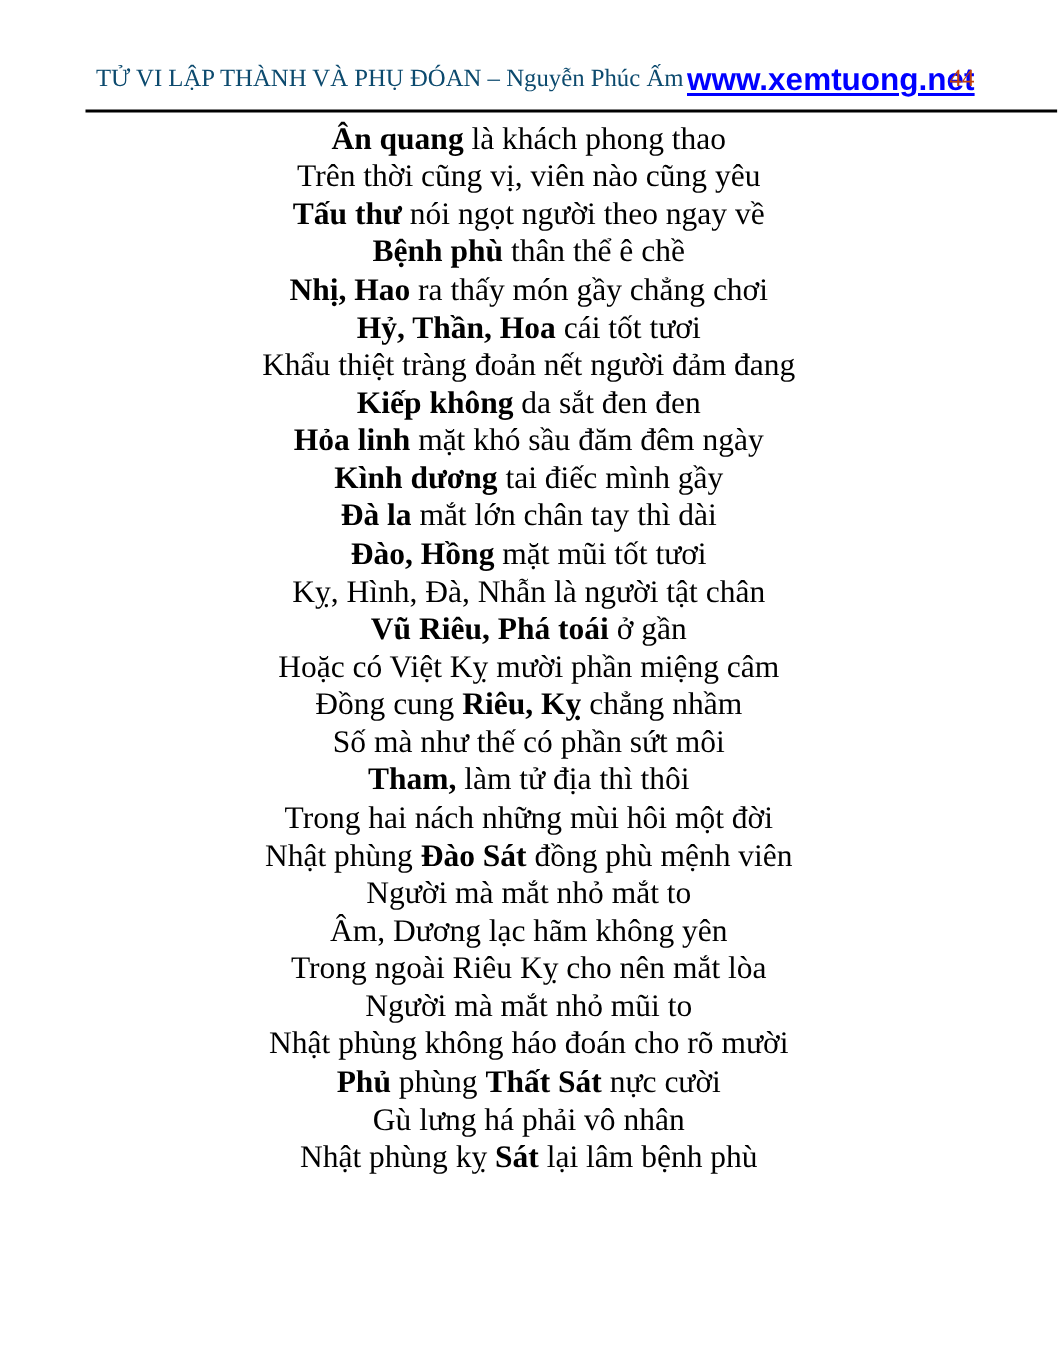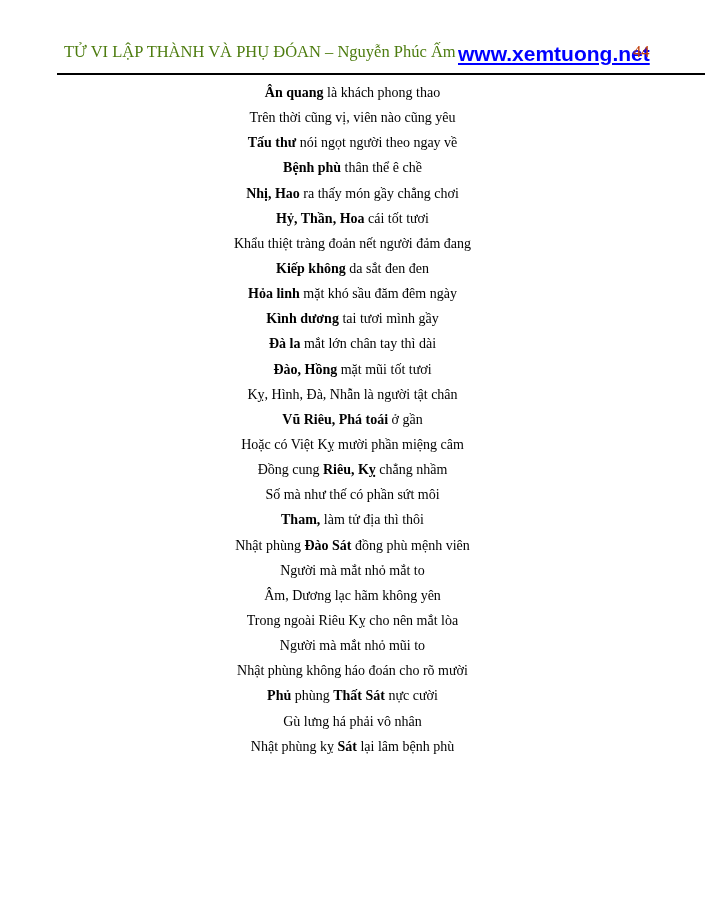--- a/index.html
+++ b/index.html
@@ -22,21 +22,21 @@
     left: 0;
     width: 705px;
     height: 24px;
   }
   .doc-title {
     position: absolute;
     left: 64px;
     top: 0;
     font-size: 16.5px;
     white-space: nowrap;
-    color: #4d7c0f;
+    color: #0c4a6e;
   }
   .site-link {
     position: absolute;
     left: 458px;
     top: 0;
     font-family: "Liberation Sans", "DejaVu Sans", sans-serif;
     font-size: 21px;
     font-weight: bold;
     color: #0000ff;
     text-decoration: underline;
@@ -61,21 +61,21 @@
   main.poem {
     position: absolute;
     top: 80px;
     left: 0;
     width: 705px;
     text-align: center;
   }
   .poem-line {
     height: 25.15px;
     line-height: 25.15px;
-    font-size: 14px;
+    font-size: 21px;
     white-space: nowrap;
   }
   .seg { font-weight: normal; }
   .seg.bold { font-weight: bold; }
 </style>
 </head>
 <body>
 
 <div class="page">
   <header class="page-header">
@@ -87,29 +87,30 @@
   <main class="poem">
       <div class="poem-line"><span class="seg bold">Ân quang</span><span class="seg"> là khách phong thao</span></div>
       <div class="poem-line"><span class="seg">Trên thời cũng vị, viên nào cũng yêu</span></div>
       <div class="poem-line"><span class="seg bold">Tấu thư</span><span class="seg"> nói ngọt người theo ngay về</span></div>
       <div class="poem-line"><span class="seg bold">Bệnh phù</span><span class="seg"> thân thể ê chề</span></div>
       <div class="poem-line"><span class="seg bold">Nhị, Hao</span><span class="seg"> ra thấy món gầy chẳng chơi</span></div>
       <div class="poem-line"><span class="seg bold">Hỷ, Thần, Hoa</span><span class="seg"> cái tốt tươi</span></div>
       <div class="poem-line"><span class="seg">Khẩu thiệt tràng đoản nết người đảm đang</span></div>
       <div class="poem-line"><span class="seg bold">Kiếp không</span><span class="seg"> da sắt đen đen</span></div>
       <div class="poem-line"><span class="seg bold">Hỏa linh</span><span class="seg"> mặt khó sầu đăm đêm ngày</span></div>
-      <div class="poem-line"><span class="seg bold">Kình dương</span><span class="seg"> tai tươi mình gầy</span></div>
+      <div class="poem-line"><span class="seg bold">Kình dương</span><span class="seg"> tai điếc mình gầy</span></div>
       <div class="poem-line"><span class="seg bold">Đà la</span><span class="seg"> mắt lớn chân tay thì dài</span></div>
       <div class="poem-line"><span class="seg bold">Đào, Hồng</span><span class="seg"> mặt mũi tốt tươi</span></div>
       <div class="poem-line"><span class="seg">Kỵ, Hình, Đà, Nhẫn là người tật chân</span></div>
       <div class="poem-line"><span class="seg bold">Vũ Riêu, Phá toái</span><span class="seg"> ở gần</span></div>
       <div class="poem-line"><span class="seg">Hoặc có Việt Kỵ mười phần miệng câm</span></div>
       <div class="poem-line"><span class="seg">Đồng cung </span><span class="seg bold">Riêu, Kỵ</span><span class="seg"> chẳng nhầm</span></div>
       <div class="poem-line"><span class="seg">Số mà như thế có phần sứt môi</span></div>
       <div class="poem-line"><span class="seg bold">Tham,</span><span class="seg"> làm tử địa thì thôi</span></div>
+      <div class="poem-line"><span class="seg">Trong hai nách những mùi hôi một đời</span></div>
       <div class="poem-line"><span class="seg">Nhật phùng </span><span class="seg bold">Đào Sát</span><span class="seg"> đồng phù mệnh viên</span></div>
       <div class="poem-line"><span class="seg">Người mà mắt nhỏ mắt to</span></div>
       <div class="poem-line"><span class="seg">Âm, Dương lạc hãm không yên</span></div>
       <div class="poem-line"><span class="seg">Trong ngoài Riêu Kỵ cho nên mắt lòa</span></div>
       <div class="poem-line"><span class="seg">Người mà mắt nhỏ mũi to</span></div>
       <div class="poem-line"><span class="seg">Nhật phùng không háo đoán cho rõ mười</span></div>
       <div class="poem-line"><span class="seg bold">Phủ</span><span class="seg"> phùng </span><span class="seg bold">Thất Sát</span><span class="seg"> nực cười</span></div>
       <div class="poem-line"><span class="seg">Gù lưng há phải vô nhân</span></div>
       <div class="poem-line"><span class="seg">Nhật phùng kỵ </span><span class="seg bold">Sát</span><span class="seg"> lại lâm bệnh phù</span></div>
     </main>

